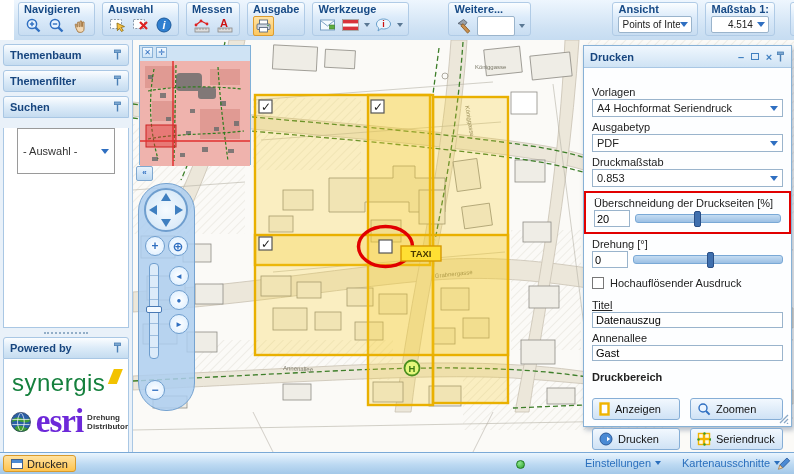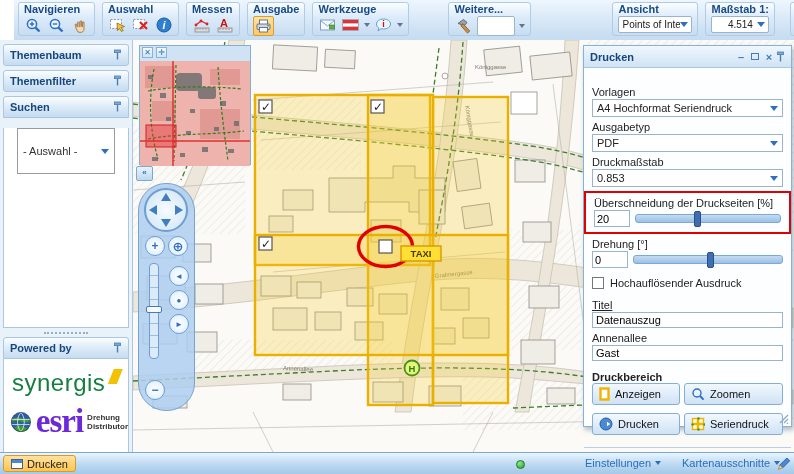--- a/index.html
+++ b/index.html
@@ -86,21 +86,21 @@
   .sec-red{position:relative;margin:4px -8px 1px;padding:0 8px 5px;border:2px solid #e10000;}
   .srow{display:flex;align-items:center;gap:5px;margin-top:1px;}
   .tin{width:30px;height:15px;border:1px solid #9ab4cc;font:11px "Liberation Sans",sans-serif;padding:0 2px;box-sizing:content-box;}
   .hslider{flex:1;height:7px;position:relative;border:1px solid #7aa9d6;border-radius:3px;
     background:linear-gradient(#c4dcf2,#9cc0e4);}
   .hthumb{position:absolute;top:-4px;width:5px;height:14px;background:#3f6fae;border:1px solid #2a4f86;border-radius:2px;}
   .cbrow{display:flex;align-items:flex-end;gap:6px;margin-top:9px;}
   .cbox{width:12px;height:12px;border:1px solid #777;background:#fff;box-sizing:border-box;}
   .wide{width:100%;height:16px;border:1px solid #9ab4cc;font:11px "Liberation Sans",sans-serif;padding:0 3px;box-sizing:border-box;}
   .pb-head{font-weight:bold;margin-top:10px;}
-  .pgrid{display:grid;grid-template-columns:88px auto;gap:8px 4px;margin-top:0;}
+  .pgrid{display:grid;grid-template-columns:88px auto;gap:8px 10px;margin-top:15px;}
   .pbtn{height:22px;display:flex;align-items:center;gap:5px;padding:0 6px;box-sizing:border-box;
     background:linear-gradient(#f2f8fe,#cfe2f5);border:1px solid #86aed6;border-radius:3px;font-size:11px;color:#111;}
   .psep{margin:12px -8px 0;border-top:1px solid #b8cfe4;}
   #pp-resize{position:absolute;right:2px;bottom:2px;}
   
   #taskbar{position:absolute;left:0;top:452px;width:794px;height:22px;box-sizing:border-box;
     background:linear-gradient(#eaf5fe,#bcd9f2 55%,#a3c8e8);border-top:1px solid #7aa9d6;}
   #task-drucken{position:absolute;left:3px;top:2px;height:17px;display:flex;align-items:center;gap:4px;
     padding:0 7px;background:linear-gradient(#ffe2a0,#ffc44e);border:1px solid #d89a2c;border-radius:3px;
     font-size:11px;color:#222;box-sizing:border-box;}

